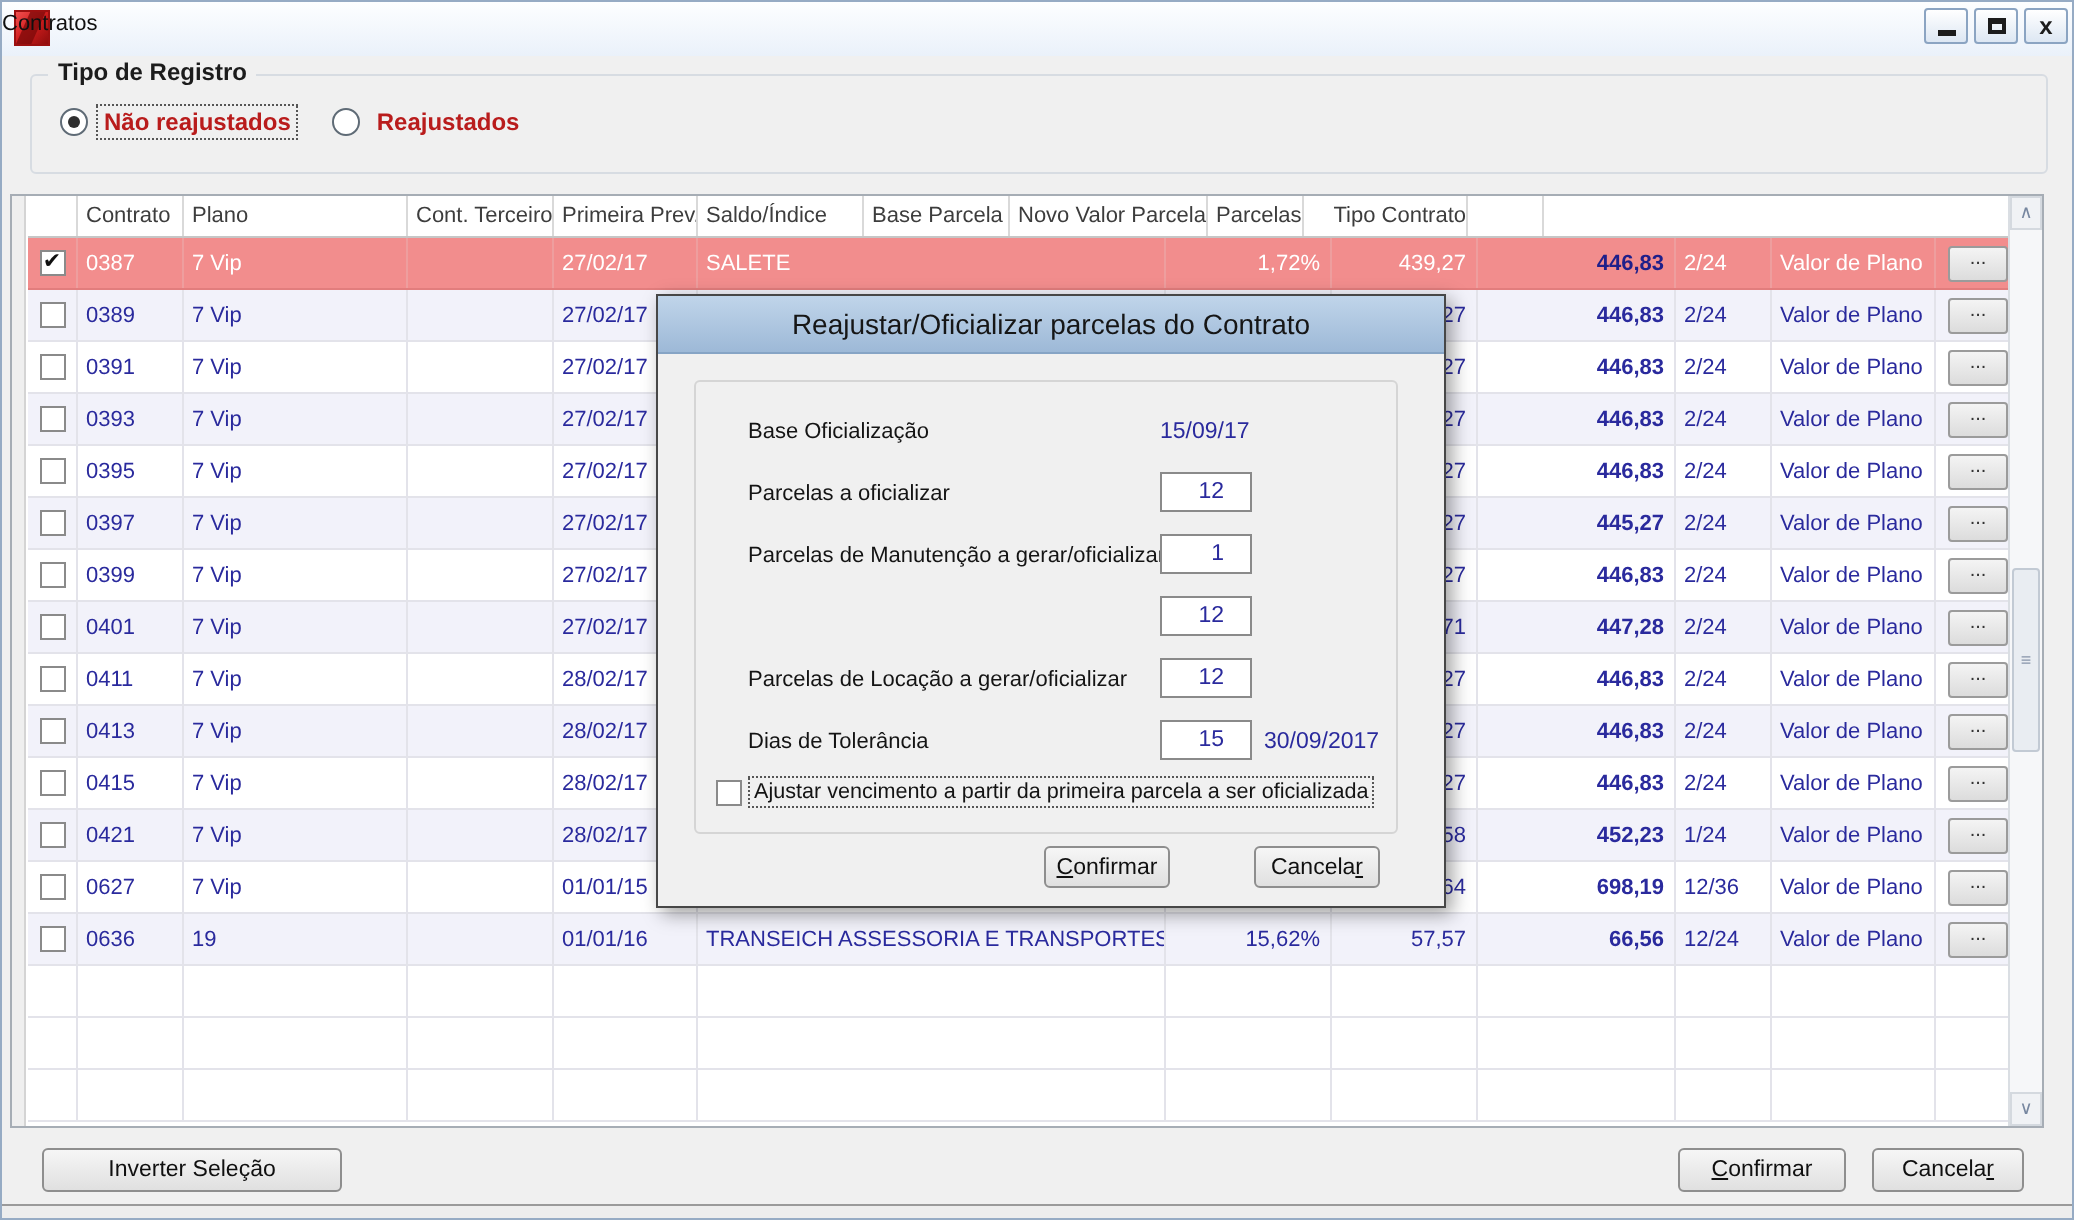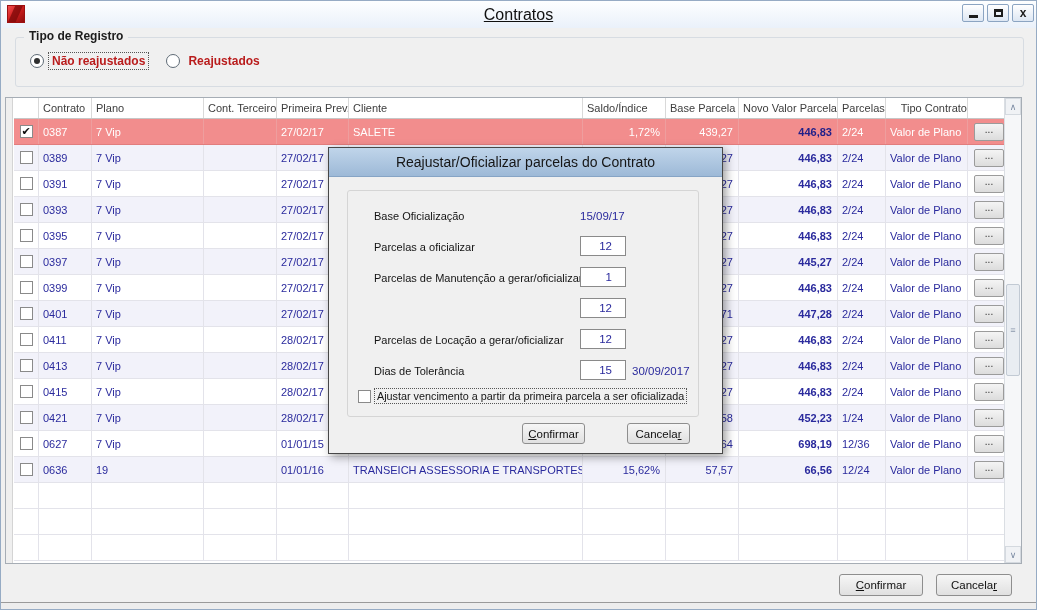--- a/index.html
+++ b/index.html
@@ -9,22 +9,22 @@
             border:1px solid #96abc4; overflow:hidden; }
 
   
   .titlebar { position:absolute; left:0; top:0; right:0; height:27px;
               background:linear-gradient(#fdfeff,#eaf1fa); }
   .app-icon { position:absolute; left:6px; top:4px; width:18px; height:18px;
               background:linear-gradient(135deg,#f05050 0%,#d41f1f 45%,#8f0d0d 100%);
               border:1px solid #9c1010; overflow:hidden; }
   .app-icon::after { content:""; position:absolute; left:3px; top:-3px; width:7px; height:26px;
               background:#7a0a0a; transform:rotate(24deg); opacity:.75; }
-  .win-title { position:absolute; left:0; right:0; top:5px; text-align:center;
-               font-size:16px; color:#101010;text-decoration:underline; }
+  .win-title { position:absolute; left:0; right:0; top:5px; text-align:left;
+               font-size:11px; color:#101010; }
   .winbtns { position:absolute; right:2px; top:3px; display:flex; gap:3px; }
   .winbtn { width:22px; height:18px; background:linear-gradient(#ffffff,#dde7f3);
             border:1px solid #8ba4c2; border-radius:2px; display:flex;
             align-items:center; justify-content:center; }
   .glyph-min { width:9px; height:3px; border-bottom:3px solid #1c1c1c; margin-top:6px; }
   .glyph-max { width:9px; height:8px; border:2px solid #1c1c1c; border-top-width:3px; }
   .glyph-close { font-size:12px; font-weight:bold; color:#1c1c1c; line-height:10px; }
 
   
   .groupbox { position:absolute; left:14px; top:36px; width:1009px; height:50px;
@@ -155,21 +155,20 @@
 
   <div class="grid">
     <div class="indicator-col"></div>
     <div class="grid-content">
       <div class="ghead">
           <div class="cell c0"></div>
           <div class="cell c1">Contrato</div>
           <div class="cell c2">Plano</div>
           <div class="cell c3">Cont. Terceiro</div>
           <div class="cell c4">Primeira Prev.</div>
-          <div class="cell c5">Cliente</div>
           <div class="cell c6">Saldo/Índice</div>
           <div class="cell c7">Base Parcela</div>
           <div class="cell c8">Novo Valor Parcela</div>
           <div class="cell c9">Parcelas</div>
           <div class="cell c10">Tipo Contrato</div>
           <div class="cell c11"></div>
         </div>
       <div>
           <div class="grow selected">
             <div class="cell c0">
@@ -519,20 +518,21 @@
         <u>C</u>
         <span>onfirmar</span>
       </div>
     <div class="dbtn dbtn-cancel">
         <span>Cancela</span>
         <u>r</u>
         <span></span>
       </div>
   </div>
 
+  <div class="btn btn-invert">Inverter Seleção</div>
   <div class="btn btn-confirm-main">
       <span></span>
       <u>C</u>
       <span>onfirmar</span>
     </div>
   <div class="btn btn-cancel-main">
       <span>Cancela</span>
       <u>r</u>
       <span></span>
     </div>

